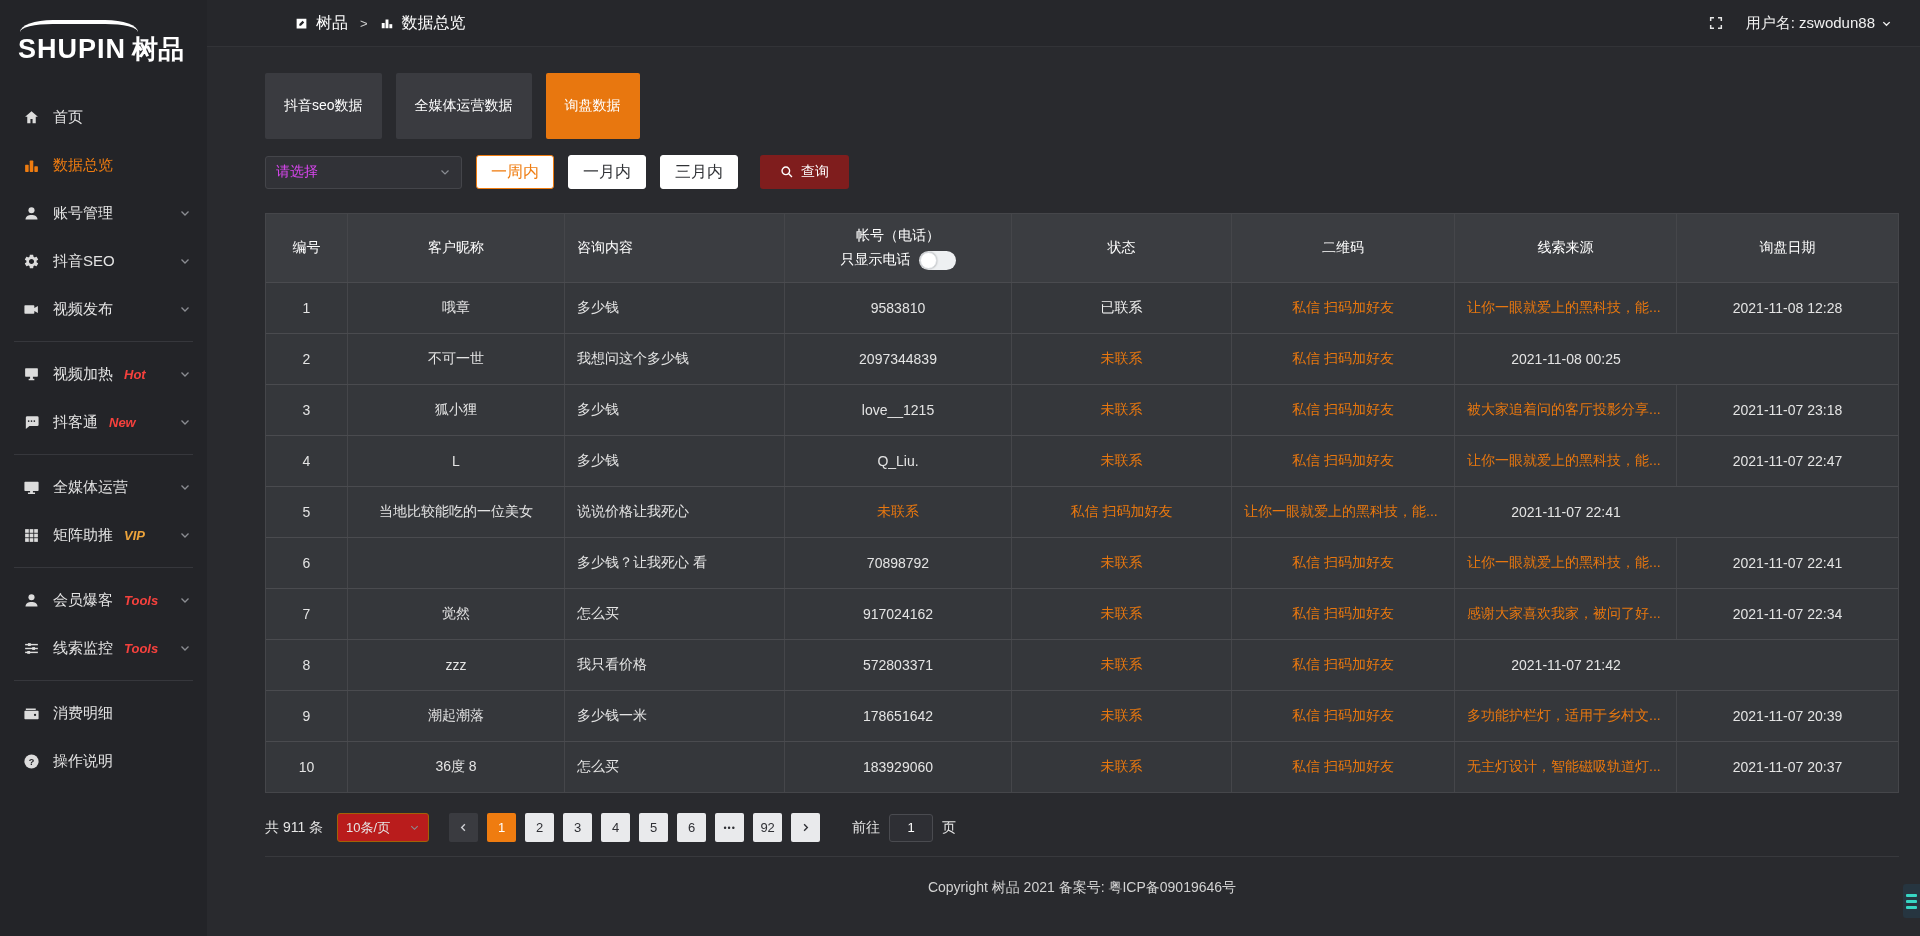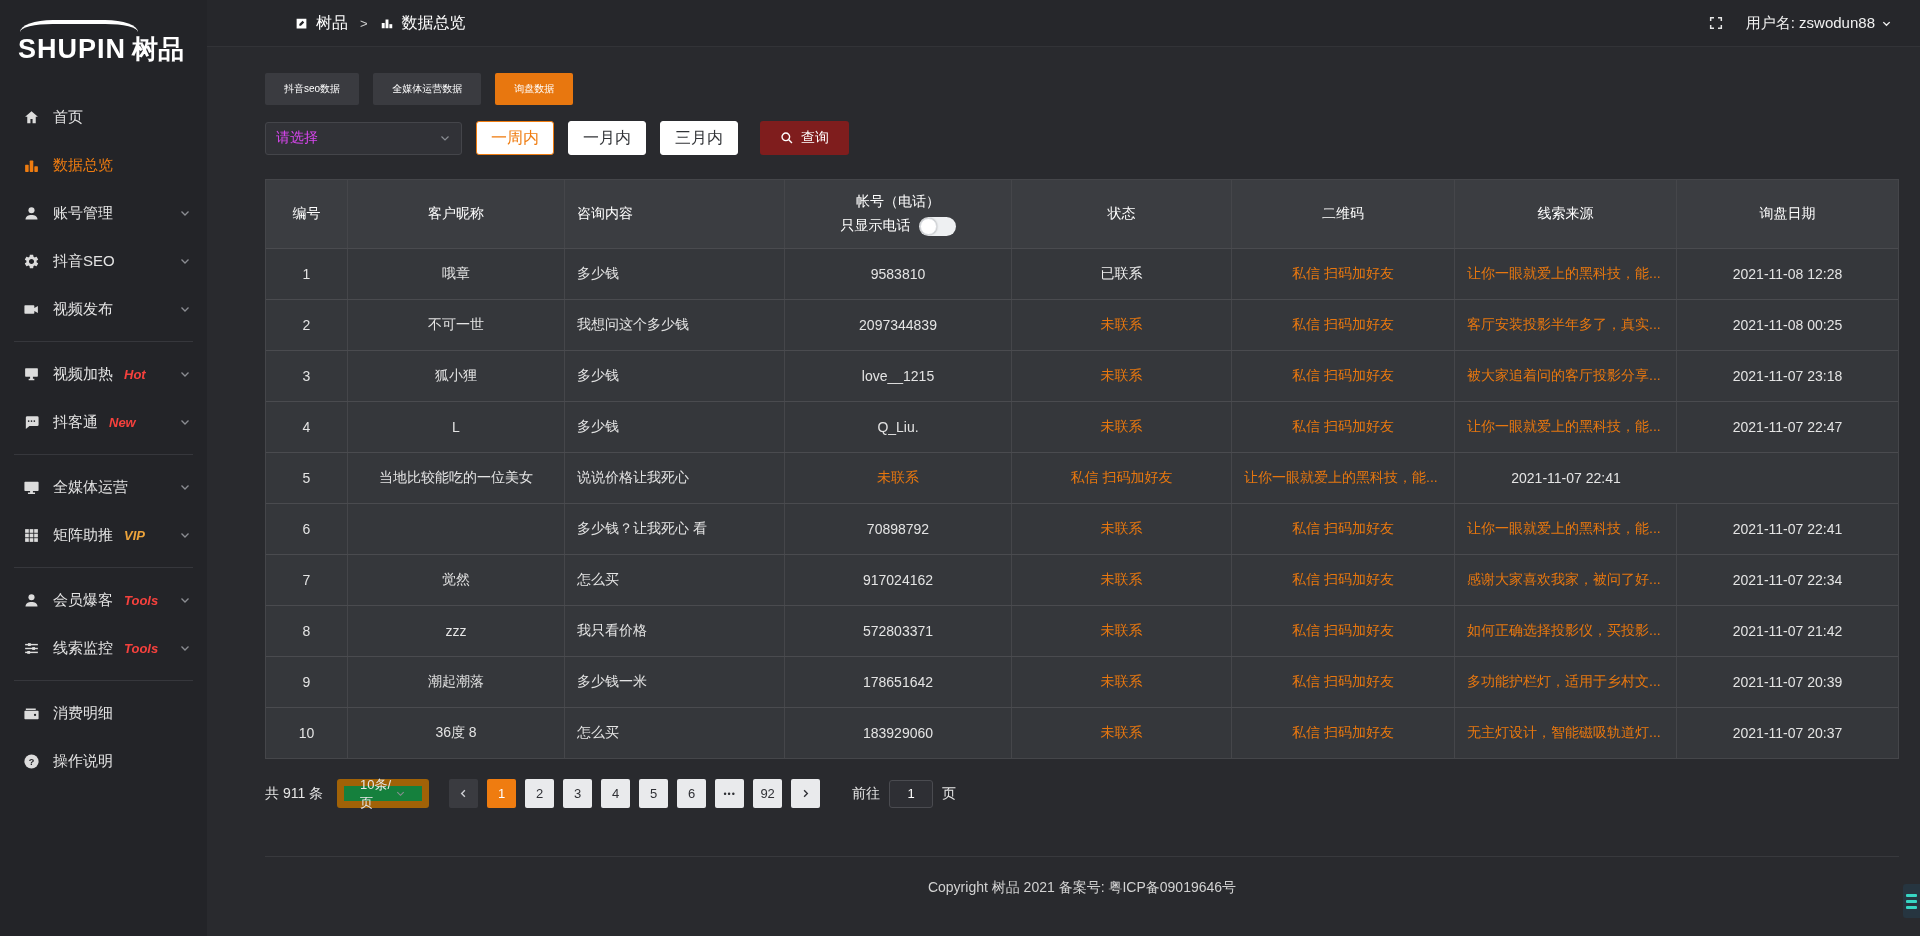--- a/index.html
+++ b/index.html
@@ -30,21 +30,21 @@
   .crumb { display:flex; align-items:center; font-size:16px; color:#fff; gap:8px; }
   .crumb-icon { display:flex; color:#fff; }
   .crumb-sep { color:#cfcfcf; font-size:13px; margin:0 4px; }
   .topbar-right { margin-left:auto; display:flex; align-items:center; gap:22px; }
   .fs-icon { display:flex; color:#e6e6e6; cursor:pointer; }
   .user-box { display:flex; align-items:center; gap:6px; font-size:15px; color:#f0f0f0; cursor:pointer; }
 
   
   .content { flex:1; padding:0 21px 0 58px; display:flex; flex-direction:column; }
   .tabs { margin-top:26px; display:flex; gap:14px; }
-  .tab { background:#3a3b40; color:#fff; font-size:10px; padding:9px 19px; border-radius:2px; cursor:pointer; border:none; }
+  .tab { background:#3a3b40; color:#fff; font-size:14px; padding:24px 19px; border-radius:2px; cursor:pointer; border:none; }
   .tab.active { background:#e8770f; }
   .filters { margin-top:16px; display:flex; align-items:center; gap:14px; }
   .select { width:197px; height:33px; background:#313237; border:1px solid #44454a; border-radius:3px; display:flex; align-items:center; padding:0 10px; color:#d946ef; font-size:14px; cursor:pointer; }
   .select .sel-chevron { margin-left:auto; color:#8a8d93; display:flex; }
   .range-btn { height:34px; padding:0 14px; background:#ffffff; color:#303236; border:1px solid #ffffff; border-radius:3px; font-size:16px; cursor:pointer; }
   .range-btn.active { color:#ef7c10; border-color:#ef7c10; }
   .query-btn { height:34px; padding:0 20px; margin-left:8px; background:#7f1d1d; color:#fff; border:none; border-radius:3px; font-size:14px; cursor:pointer; display:flex; align-items:center; gap:7px; }
 
   
   .table { margin-top:24px; border:1px solid #45464a; background:#35373b; }
@@ -60,21 +60,21 @@
   .switch { width:37px; height:19px; background:#eef0f2; border-radius:10px; position:relative; cursor:pointer; flex:none; }
   .switch .knob { position:absolute; left:1px; top:1px; width:17px; height:17px; border-radius:50%; background:#fff; box-shadow:0 0 2px rgba(0,0,0,.35); border:1px solid #dadde1; }
   .td { color:#e4e4e4; }
   .td.st-contacted { color:#f0f0f0; }
   .td.st-pending { color:#e8770f; }
   .c-qrcode, .c-source { color:#e8770f !important; cursor:pointer; }
 
   
   .pagination { margin-top:20px; display:flex; align-items:center; gap:10px; font-size:14px; }
   .pg-total { color:#e6e6e6; margin-right:4px; }
-  .pg-size { width:92px; height:29px; background:#15803d; border:7px solid #a16207; border-radius:3px; display:flex; align-items:center; padding:0 16px; color:#e6e6e6; font-size:13px; cursor:pointer; }
+  .pg-size { width:92px; height:29px; background:#b91c1c; border:1px solid #a16207; border-radius:3px; display:flex; align-items:center; padding:0 8px; color:#e6e6e6; font-size:13px; cursor:pointer; }
   .pg-size .sel-chevron { margin-left:auto; color:#8a8d93; display:flex; }
   .pg-nav { display:flex; align-items:center; gap:9px; margin-left:10px; }
   .pagebtn { min-width:29px; height:29px; display:flex; align-items:center; justify-content:center; border-radius:2px; background:#e9eaec; color:#2f3035; font-size:13px; cursor:pointer; padding:0 5px; border:none; }
   .pagebtn.dark { background:#3a3b40; color:#cfd0d4; }
   .pagebtn.active { background:#ef7c10; color:#fff; }
   .pg-goto { display:flex; align-items:center; gap:9px; margin-left:22px; color:#e6e6e6; }
   .goto-input { width:44px; height:28px; background:#2e2f34; border:1px solid #4a4b50; border-radius:3px; color:#fff; text-align:center; font-size:13px; font-family:"Liberation Sans", sans-serif; }
 
   
   .footer { margin-top:auto; height:80px; border-top:1px solid #38393d; display:flex; justify-content:center; padding-top:22px; font-size:14px; color:#d2d2d2; }
@@ -394,21 +394,20 @@
           <div class="td">2021-11-08 12:28</div>
         </div>
 
         <div class="trow">
           <div class="td">2</div>
           <div class="td">不可一世</div>
           <div class="td c-content">我想问这个多少钱</div>
           <div class="td">2097344839</div>
           <div class="td st-pending">未联系</div>
           <div class="td c-qrcode">私信 扫码加好友</div>
-          <div class="td c-source">客厅安装投影半年多了，真实...</div>
           <div class="td">2021-11-08 00:25</div>
         </div>
 
         <div class="trow">
           <div class="td">3</div>
           <div class="td">狐小狸</div>
           <div class="td c-content">多少钱</div>
           <div class="td">love__1215</div>
           <div class="td st-pending">未联系</div>
           <div class="td c-qrcode">私信 扫码加好友</div>
@@ -459,21 +458,20 @@
           <div class="td">2021-11-07 22:34</div>
         </div>
 
         <div class="trow">
           <div class="td">8</div>
           <div class="td">zzz</div>
           <div class="td c-content">我只看价格</div>
           <div class="td">572803371</div>
           <div class="td st-pending">未联系</div>
           <div class="td c-qrcode">私信 扫码加好友</div>
-          <div class="td c-source">如何正确选择投影仪，买投影...</div>
           <div class="td">2021-11-07 21:42</div>
         </div>
 
         <div class="trow">
           <div class="td">9</div>
           <div class="td">潮起潮落</div>
           <div class="td c-content">多少钱一米</div>
           <div class="td">178651642</div>
           <div class="td st-pending">未联系</div>
           <div class="td c-qrcode">私信 扫码加好友</div>

